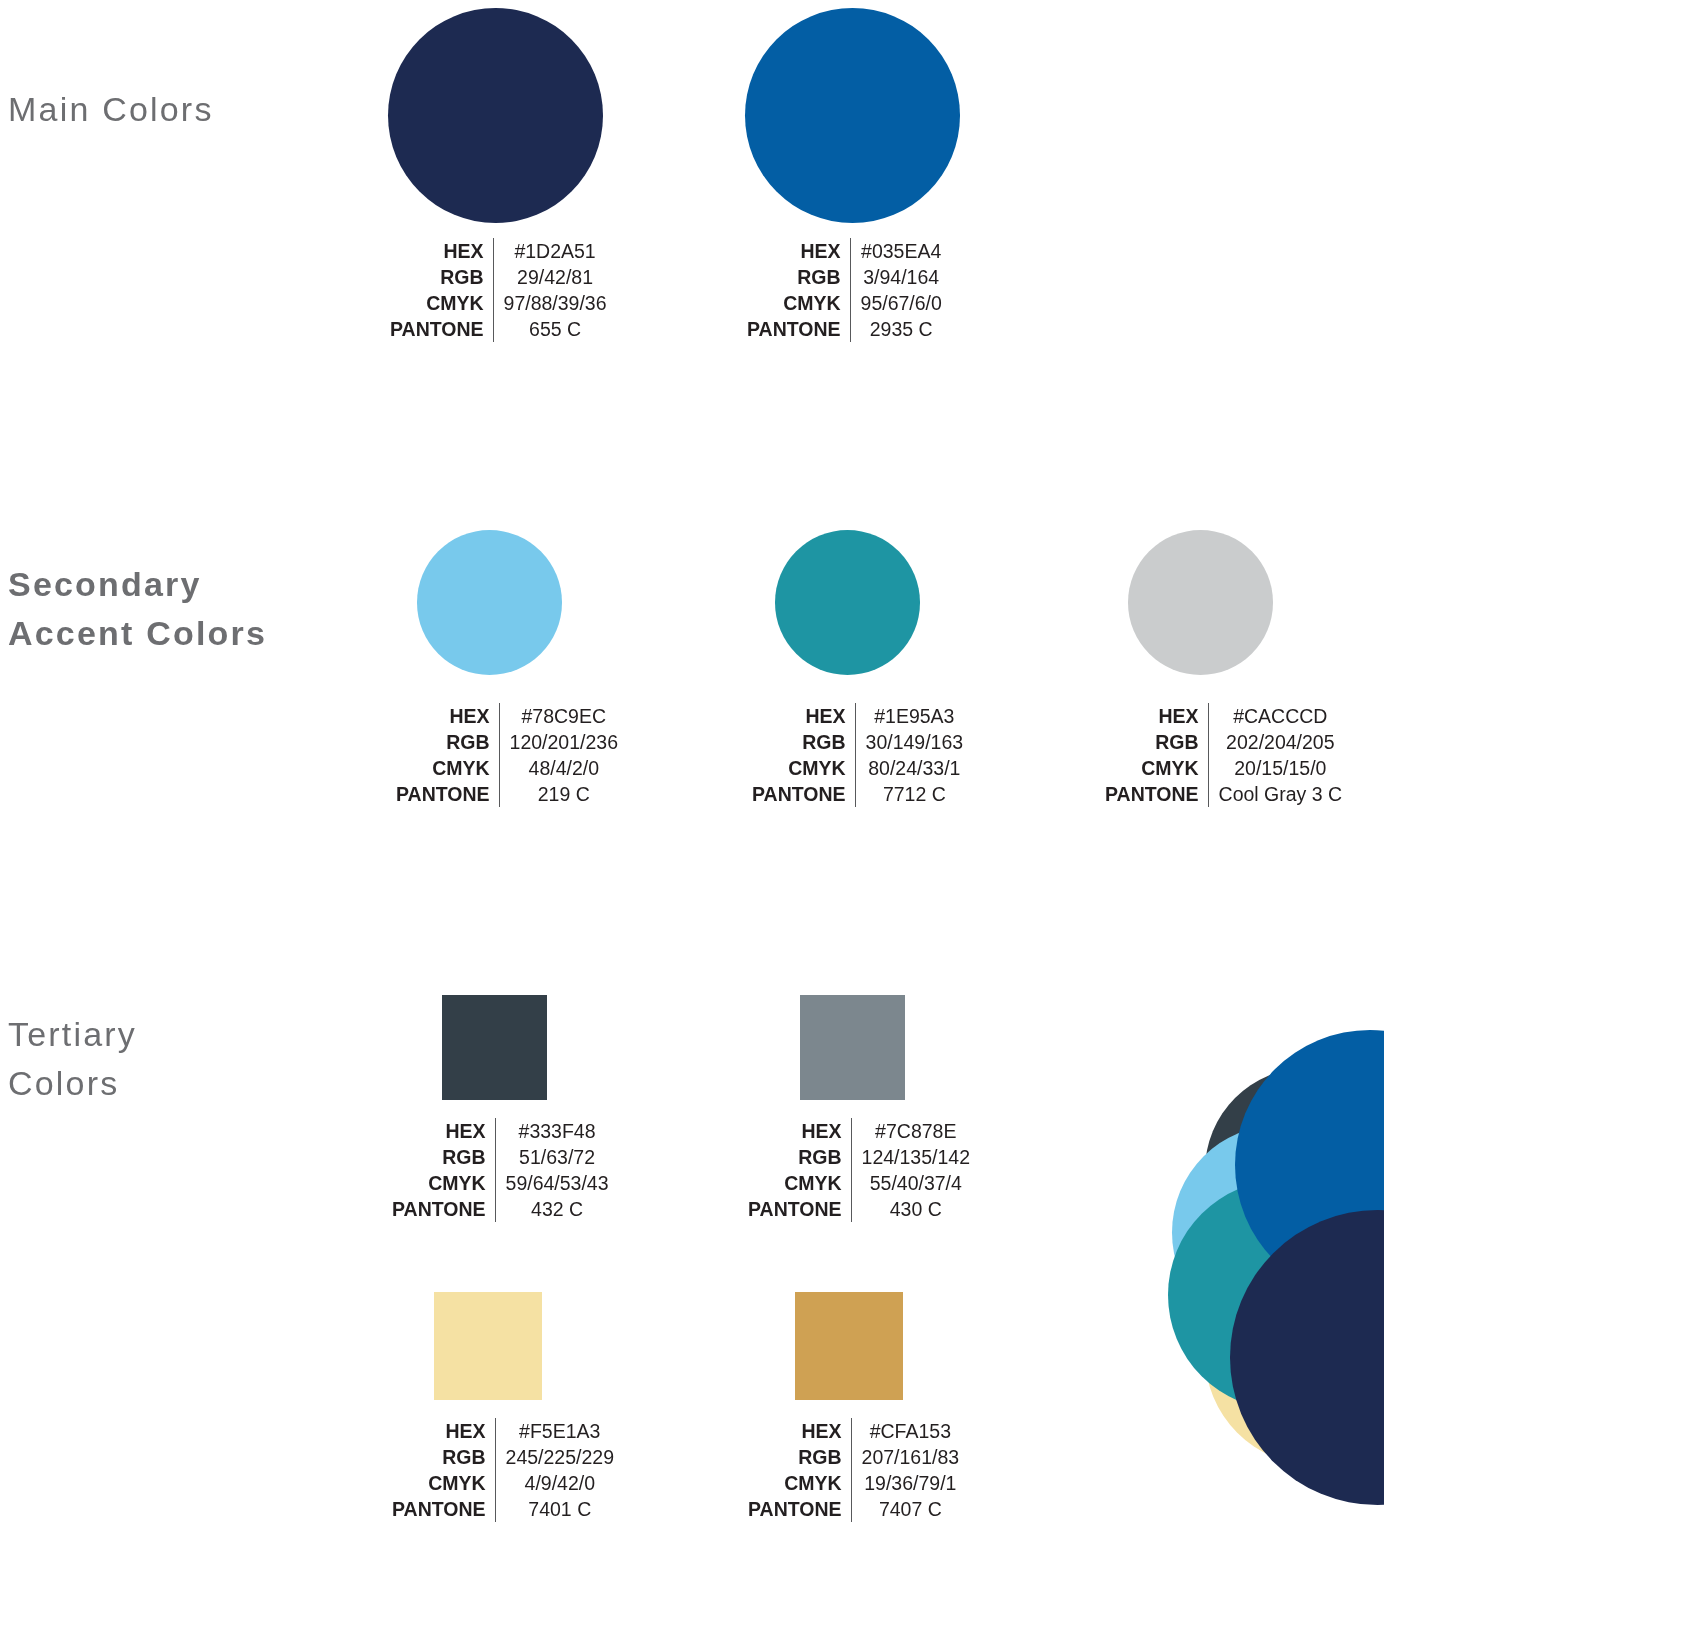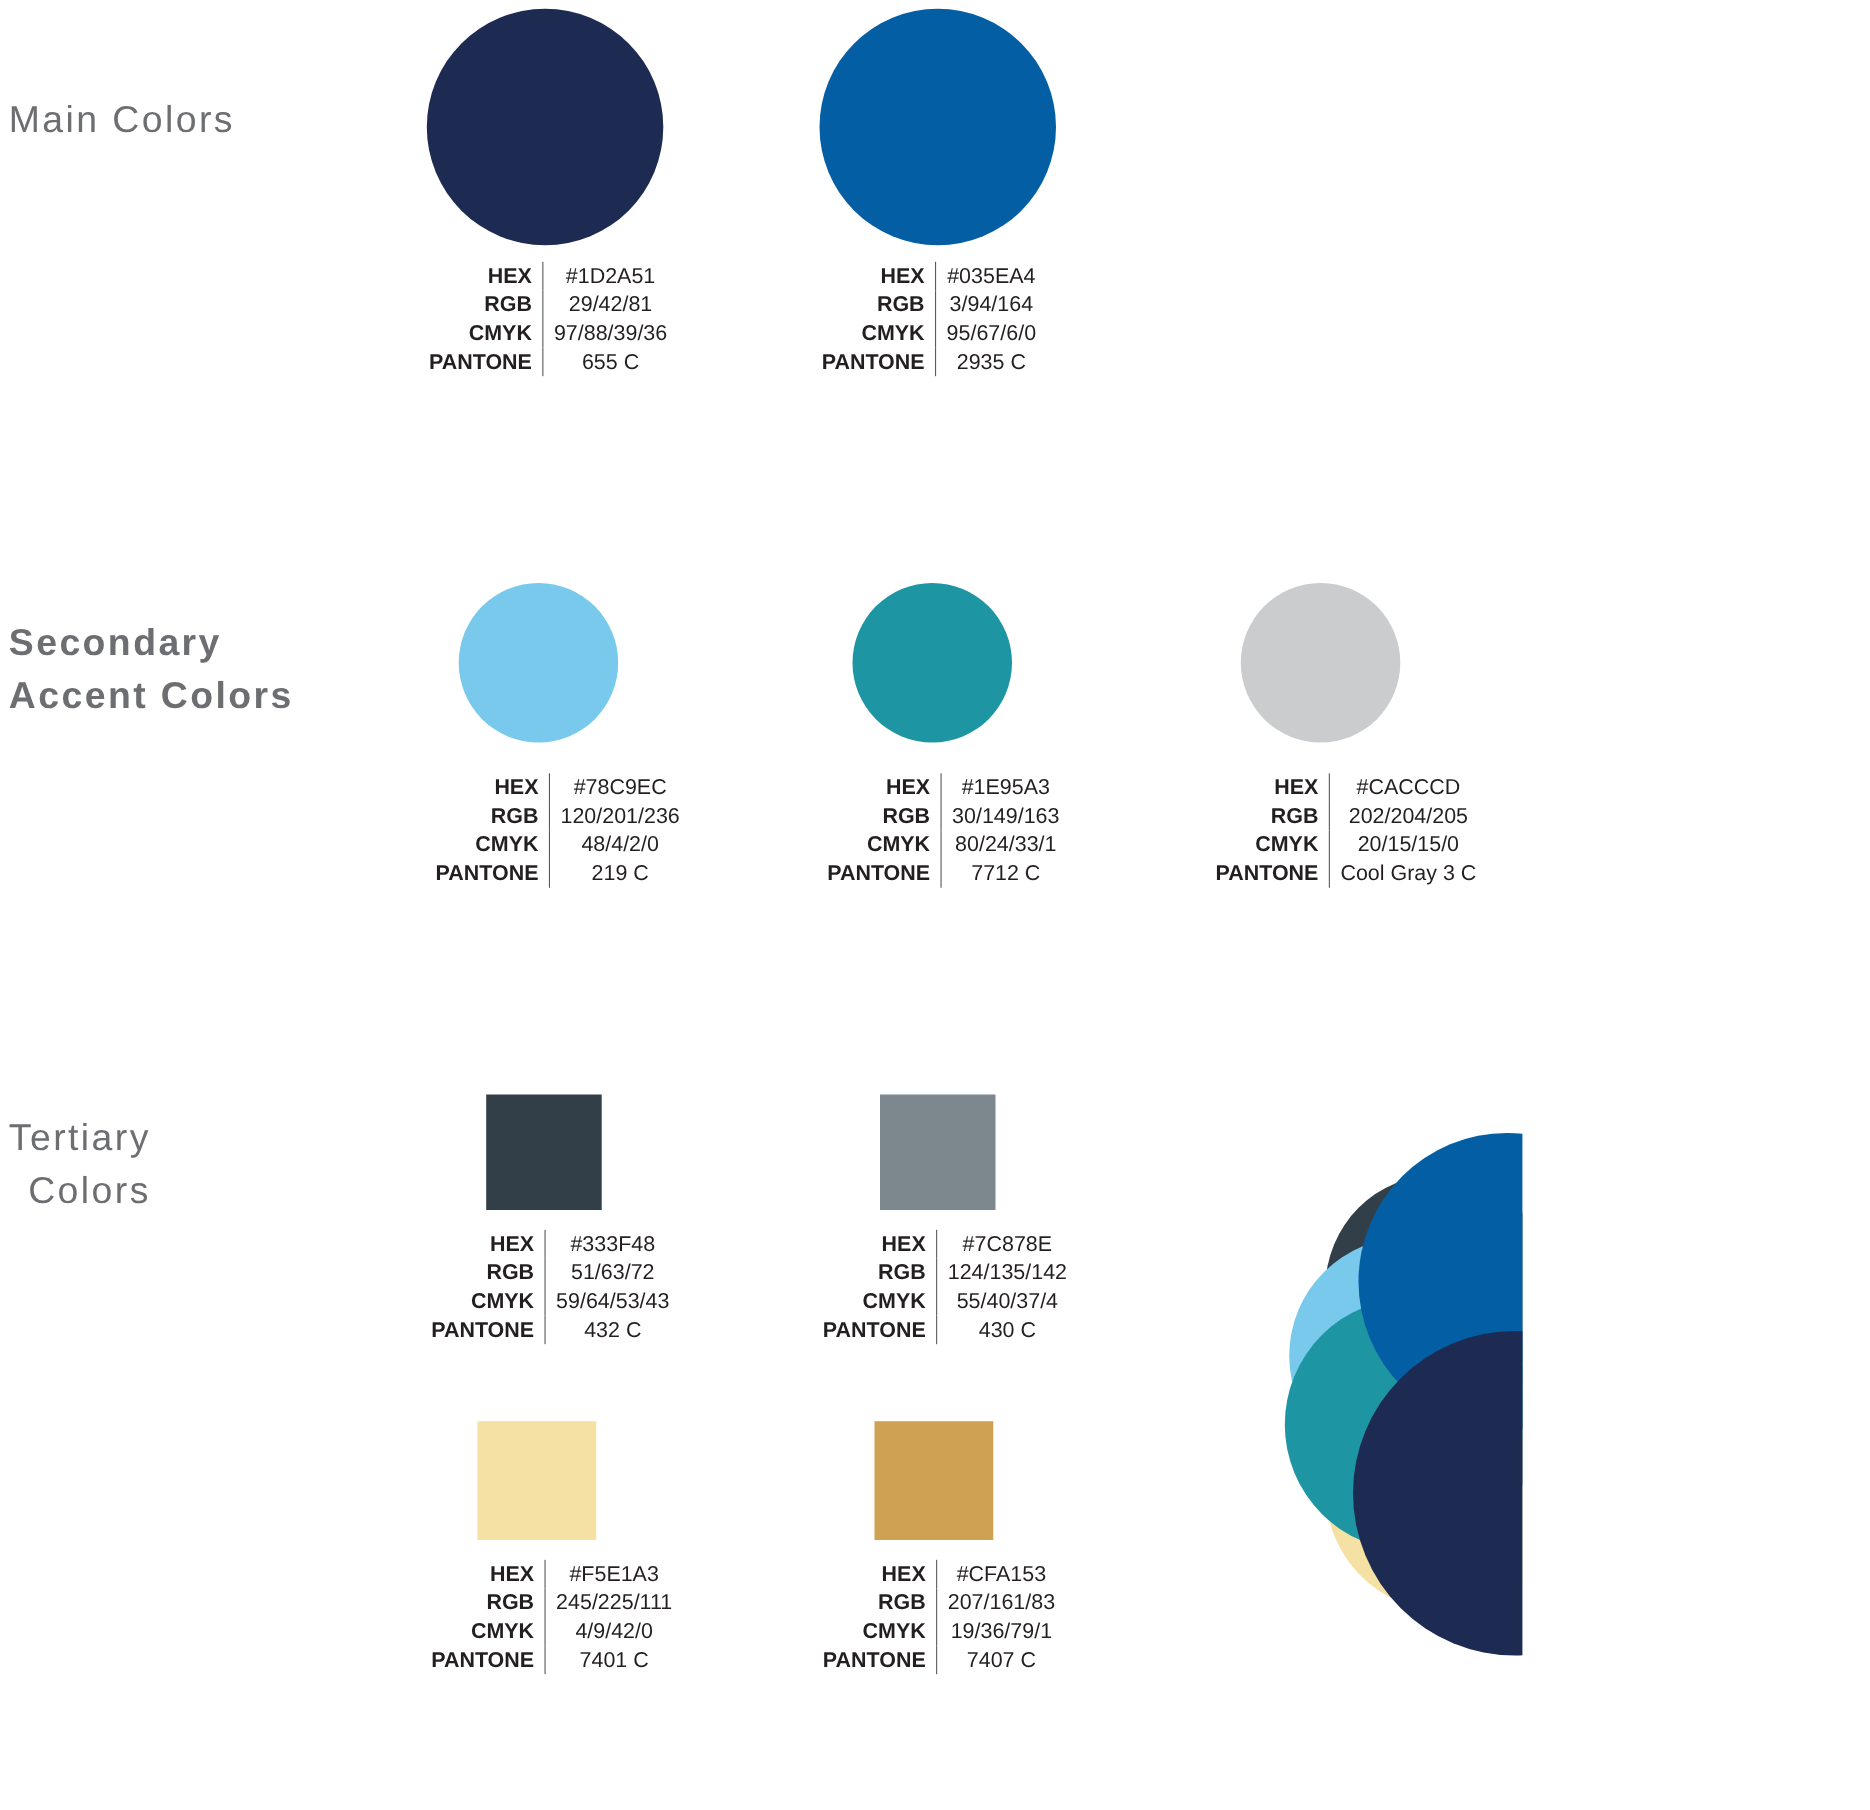--- a/index.html
+++ b/index.html
@@ -23,21 +23,21 @@
     color: #6d6e71;
     font-family: "Liberation Sans", sans-serif;
     font-weight: 400;
     font-size: 34px;
     letter-spacing: 2.2px;
     line-height: 49px;
     white-space: pre-line;
   }
   #title-main      { left: 8px;  top: 85px; }
   #title-secondary { left: 8px;  top: 560px; font-weight: bold; }
-  #title-tertiary  { left: 8px;  top: 1010px; text-align: right; }
+  #title-tertiary  { left: 8px;  top: 1010px; }
 
   
   .swatch {
     position: absolute;
   }
   .swatch.circle { border-radius: 50%; }
 
   
   .spec {
     position: absolute;
@@ -236,21 +236,21 @@
 
   <div class="swatch" style="left:434px; top:1292px; width:108px; height:108px; background:#F5E1A3;"></div>
 
   <div class="spec" style="left:392px; top:1418px;">
     <div class="row">
       <span class="k">HEX</span>
       <span class="v">#F5E1A3</span>
     </div>
     <div class="row">
       <span class="k">RGB</span>
-      <span class="v">245/225/111</span>
+      <span class="v">245/225/229</span>
     </div>
     <div class="row">
       <span class="k">CMYK</span>
       <span class="v">4/9/42/0</span>
     </div>
     <div class="row">
       <span class="k">PANTONE</span>
       <span class="v">7401 C</span>
     </div>
   </div>

